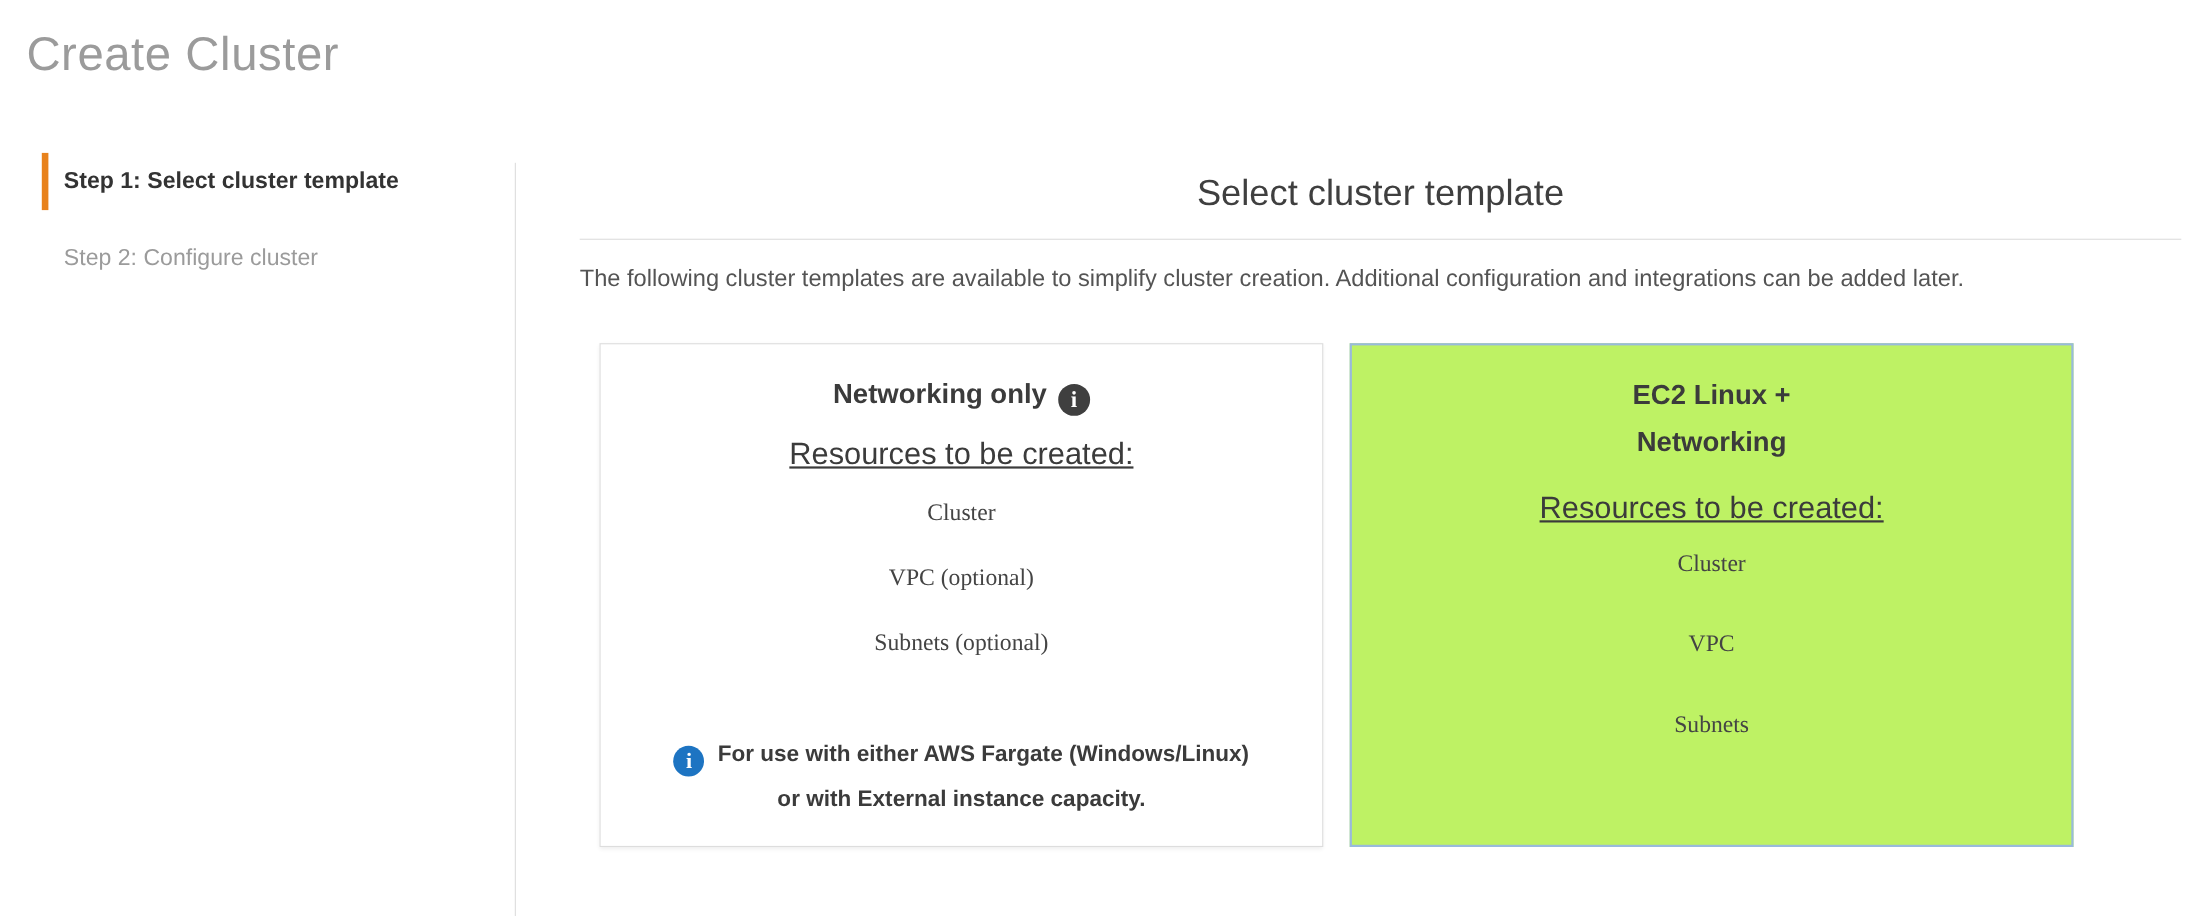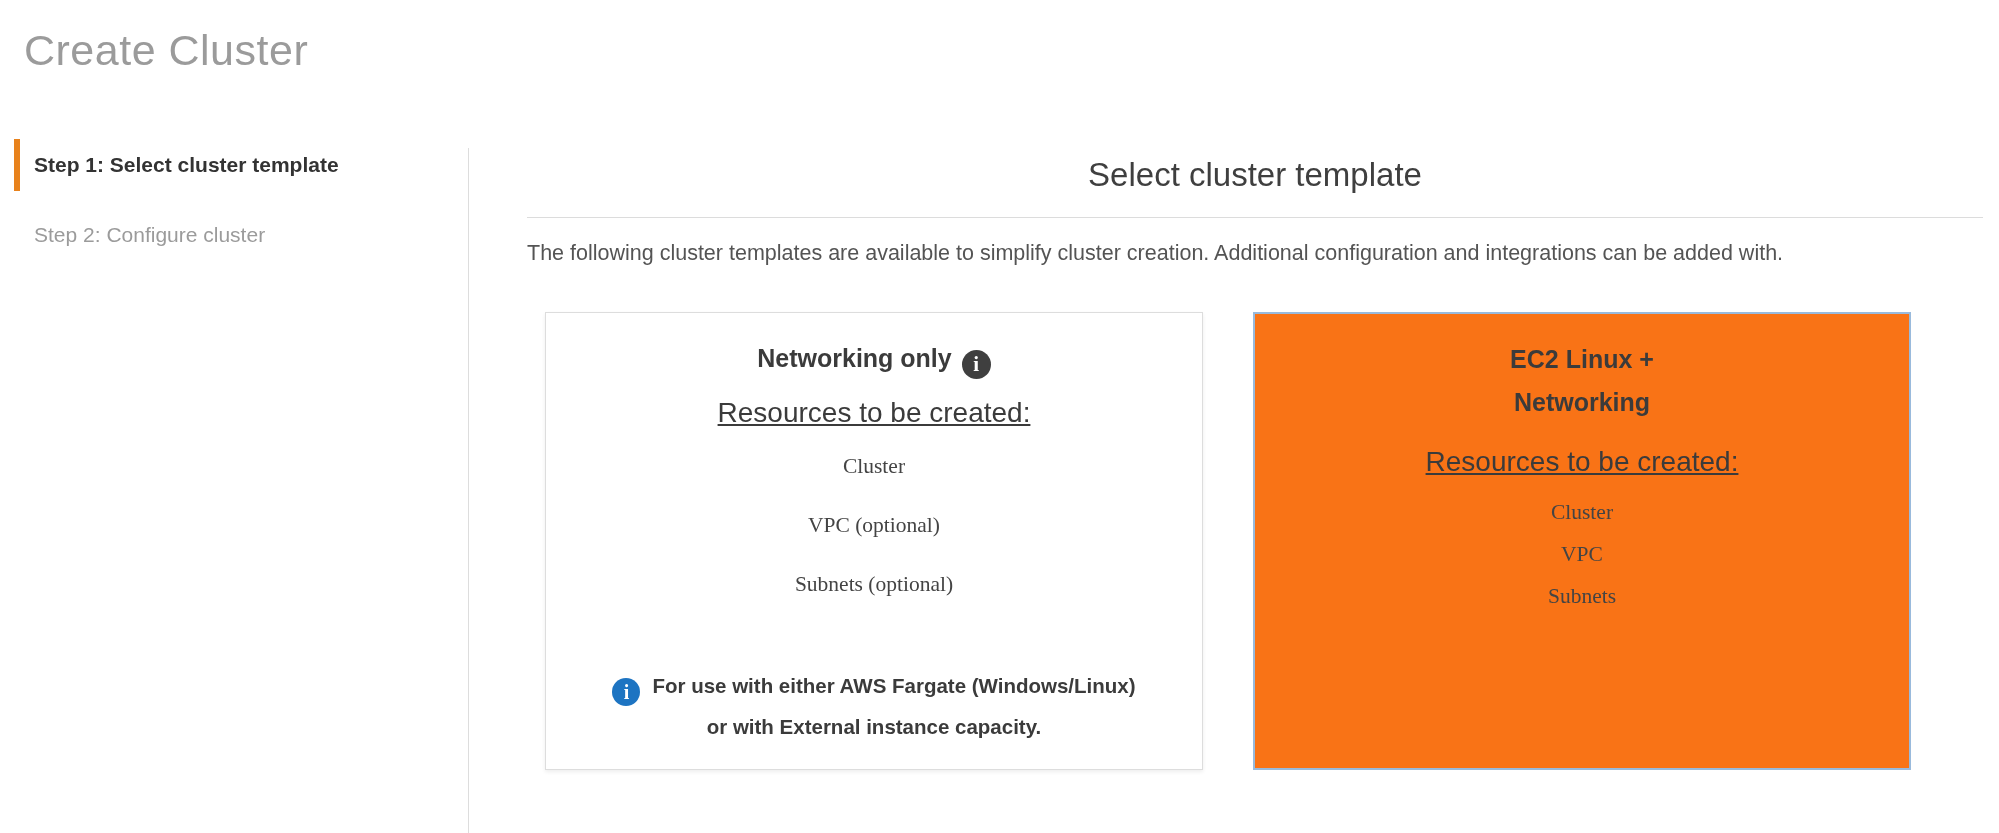--- a/index.html
+++ b/index.html
@@ -11,21 +11,21 @@
     position: relative;
     overflow: hidden;
   }
 
   .page-title {
     position: absolute; left: 24px; top: 26px;
     font-size: 43px; color: #9b9b9b; font-weight: 400;
     letter-spacing: 0.5px;
   }
 
-  .steps { position: absolute; left: 0; top: 139px; width: 460px; }
+  .steps { position: absolute; left: 0; top: 139px; width: 460px; padding-left: 24px; }
   .step {
     margin-left: 14px;
     border-left: 6px solid transparent;
     padding: 13px 0 13px 14px;
     font-size: 21px; line-height: 26px;
     color: #9b9b9b;
     cursor: pointer;
   }
   .step.active {
     border-left-color: #e8821c;
@@ -46,32 +46,32 @@
   }
   .rule {
     border: none; border-top: 1px solid #dcdcdc;
     margin: 17px 0 0 0;
   }
   .description {
     margin: 14px 0 0 0; max-width: 1440px;
     font-size: 21.5px; line-height: 42px; color: #545454;
   }
 
-  .cards { display: flex; gap: 50px; margin: 38px 0 0 18px; }
+  .cards { display: flex; gap: 24px; margin: 38px 0 0 18px; }
   .card {
     width: 658px; height: 458px;
     text-align: center; position: relative; cursor: pointer;
   }
   .card-default {
     background: #ffffff;
     border: 1px solid #dddddd;
     box-shadow: 0 2px 4px rgba(0,0,0,0.07);
   }
   .card-selected {
-    background: #f97316;
+    background: #bef264;
     border: 2px solid #99badc;
   }
 
   .card-title {
     margin-top: 24px;
     font-size: 25px; font-weight: bold; color: #3b3b3b;
     line-height: 43px;
   }
 
   .info-icon {
@@ -96,21 +96,21 @@
     text-decoration: underline; line-height: 26px;
   }
   .card-default .resources-heading { margin-top: 20px; }
   .card-selected .resources-heading { margin-top: 25px; }
 
   .resource-item {
     font-size: 21.5px; color: #444444; line-height: 26px;
     margin-top: 33px;
     font-family: Liberation Serif, serif;
   }
-  .card-selected .resource-item { margin-top: 16px; }
+  .card-selected .resource-item { margin-top: 47px; }
   .card-default .resource-item.first { margin-top: 27px; }
   .card-selected .resource-item.first { margin-top: 24px; }
 
   .card-note {
     position: absolute; left: 0; right: 0; bottom: 22px;
     font-size: 20.5px; font-weight: bold; color: #3b3b3b;
     line-height: 41px;
   }
 </style>
 </head>
@@ -125,21 +125,21 @@
   <div class="step">
     <span>Step 2: Configure cluster</span>
   </div>
 </div>
 
 <div class="divider-v"></div>
 
 <div class="main">
   <h2 class="section-heading">Select cluster template</h2>
   <hr class="rule">
-  <p class="description">The following cluster templates are available to simplify cluster creation. Additional configuration and integrations can be added with.</p>
+  <p class="description">The following cluster templates are available to simplify cluster creation. Additional configuration and integrations can be added later.</p>
 
   <div class="cards">
 
     <div class="card card-default">
       <div class="card-title">
         <span>Networking only</span><span class="info-icon info-icon-dark"><span>i</span></span>
       </div>
       <div class="resources-heading">Resources to be created:</div>
       <div class="resource-item first">Cluster</div>
       <div class="resource-item">VPC (optional)</div>

